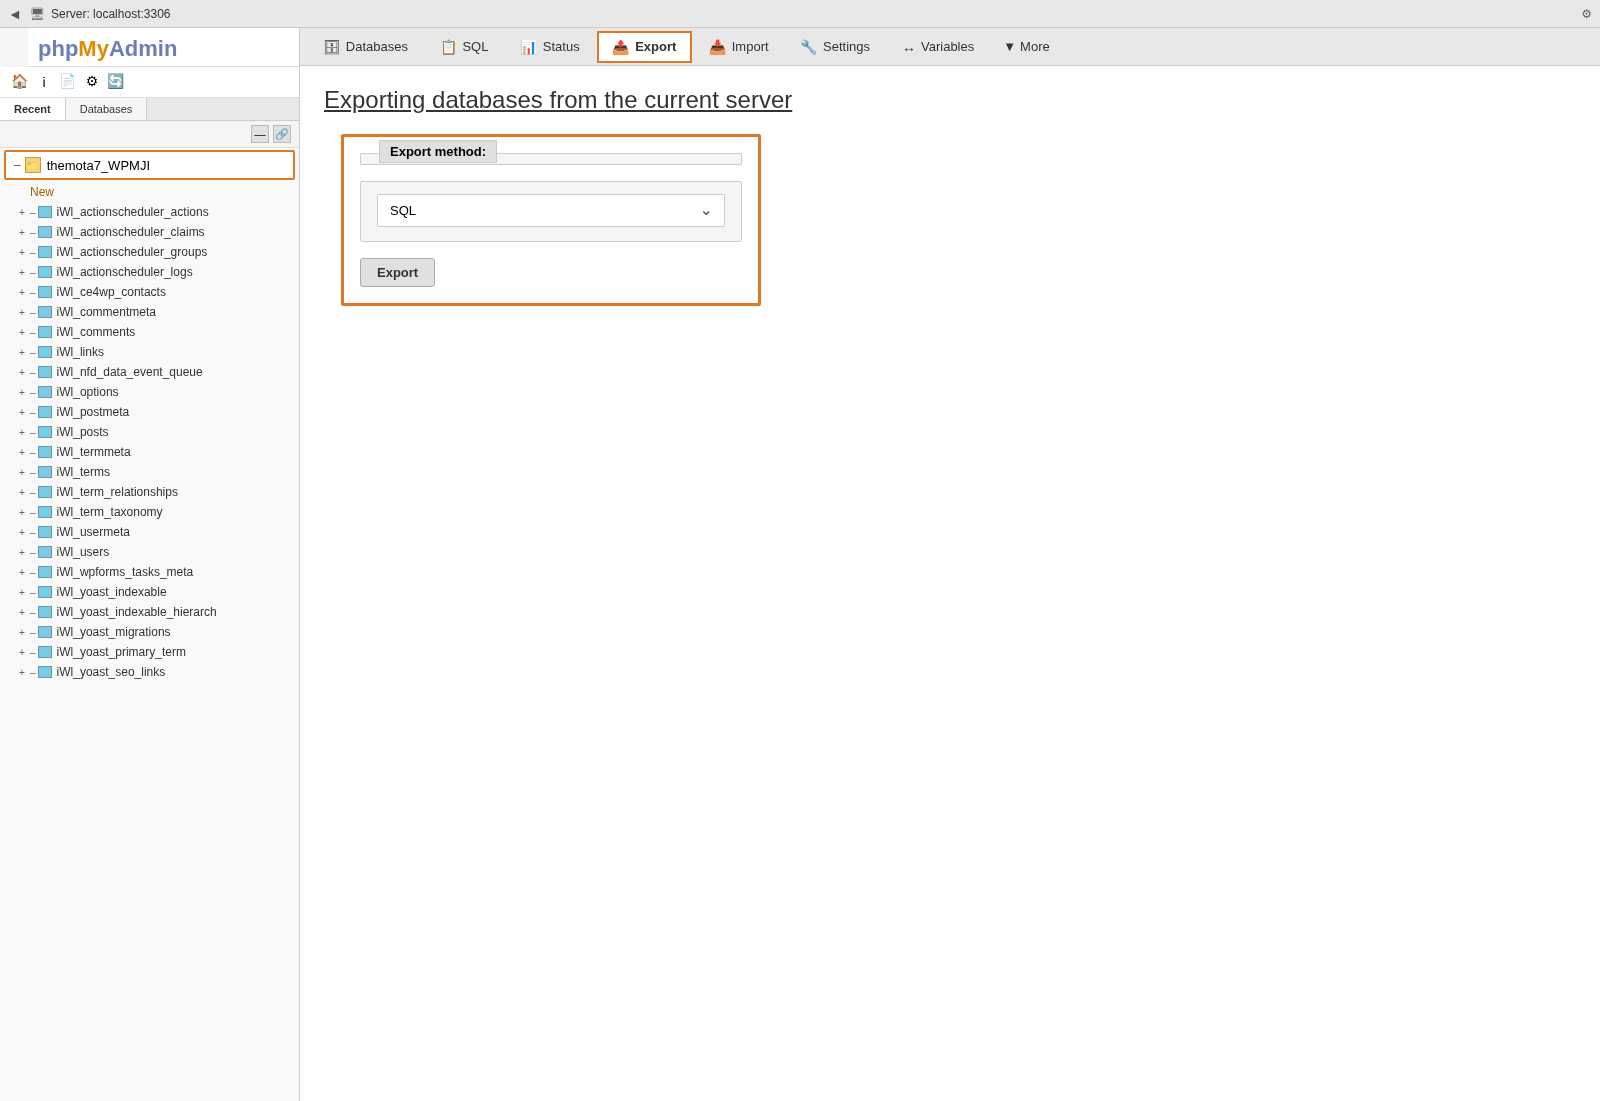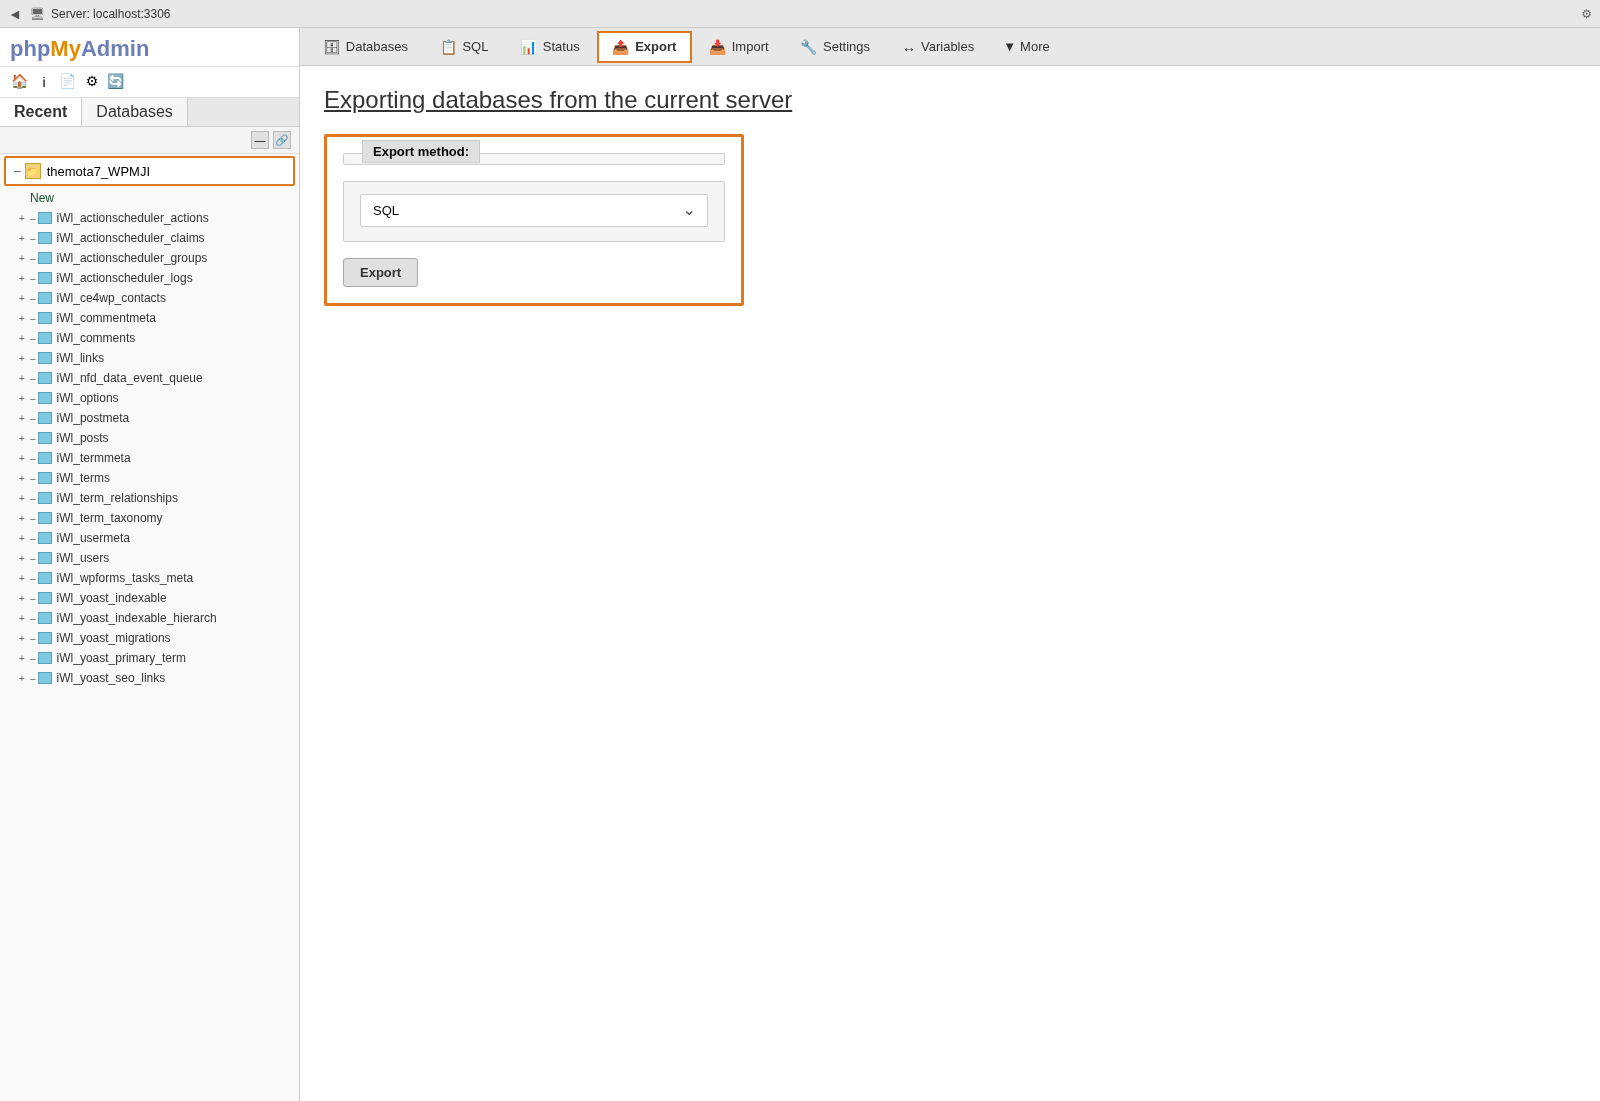--- a/index.html
+++ b/index.html
@@ -48,20 +48,21 @@
       flex-direction: column;
       overflow: hidden;
     }
 
     .logo-area {
       display: flex;
       align-items: center;
       padding: 8px 10px 4px;
       background: #fff;
       border-bottom: 1px solid #ddd;
+      margin-left: 28px;
     }
 
     .logo-text {
       font-size: 22px;
       font-weight: bold;
     }
     .logo-php { color: #6c7eb7; }
     .logo-my { color: #e08c00; }
     .logo-admin { color: #6c7eb7; }
 
@@ -82,21 +83,21 @@
 
     .sidebar-tabs {
       display: flex;
       background: #e8e8e8;
       border-bottom: 1px solid #ccc;
     }
 
     .sidebar-tab {
       padding: 5px 14px;
       cursor: pointer;
-      font-size: 16px;
+      font-size: 11px;
       color: #333;
       border-right: 1px solid #ccc;
       background: #f5f5f5;
     }
     .sidebar-tab.active {
       background: #fff;
       font-weight: bold;
     }
 
     .sidebar-controls {
@@ -143,21 +144,21 @@
       display: flex; align-items: center; justify-content: center;
       font-size: 10px;
       flex-shrink: 0;
     }
 
     .tree-item-new {
       padding: 3px 8px 3px 30px;
       display: flex;
       align-items: flex-end;
       cursor: pointer;
-      color: #14532d;
+      color: #a16207;
       font-size: 12px;
     }
 
     .tree-item {
       padding: 3px 8px 3px 16px;
       display: flex;
       align-items: center;
       cursor: pointer;
       color: #333;
       font-size: 12px;
@@ -252,20 +253,21 @@
       text-decoration: underline;
     }
 
     
     .export-form {
       border: 3px solid #e07820;
       border-radius: 2px;
       padding: 16px;
       max-width: 420px;
       background: #fff;
+      margin-left: 17px;
     }
 
     .fieldset-group {
       border: 1px solid #ccc;
       border-radius: 2px;
       background: #f5f5f5;
       margin-bottom: 16px;
     }
 
     .fieldset-legend {

